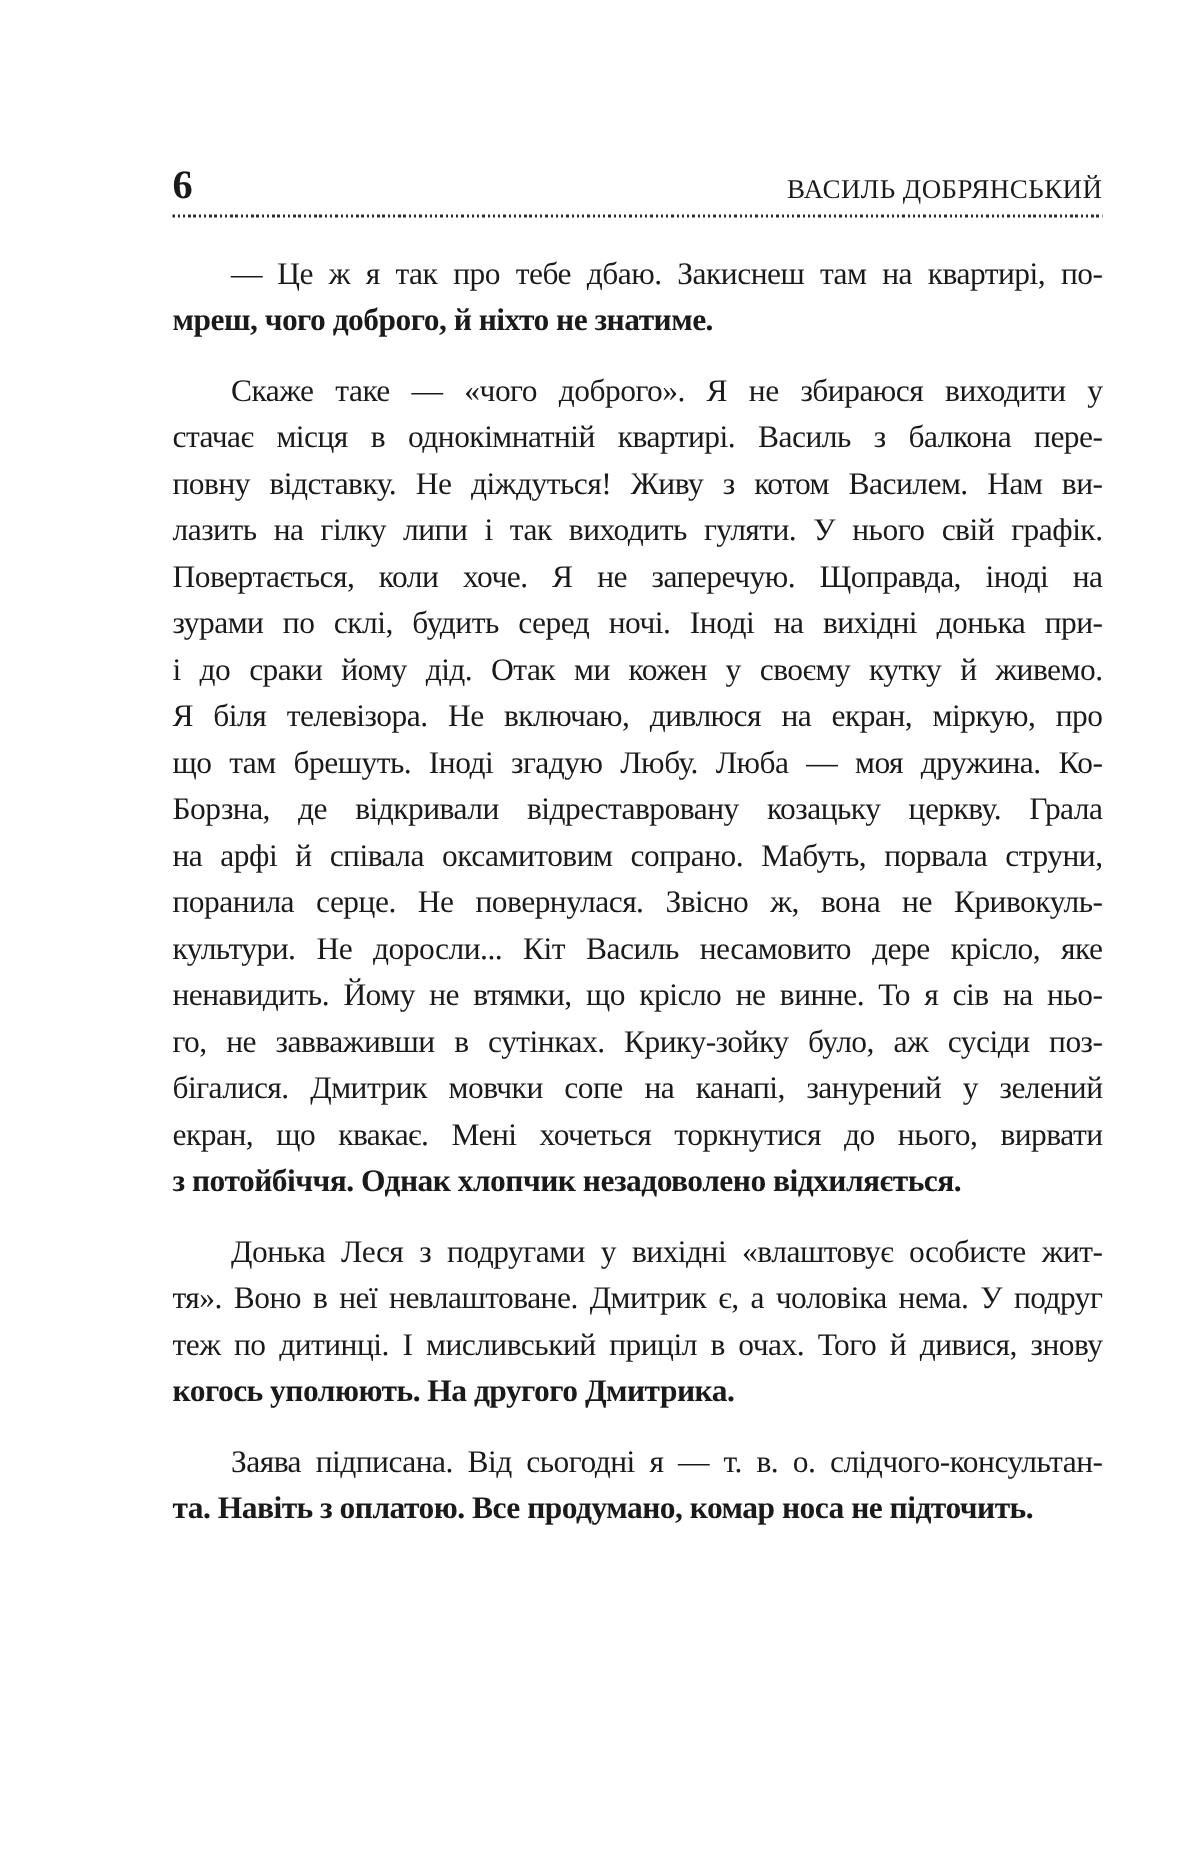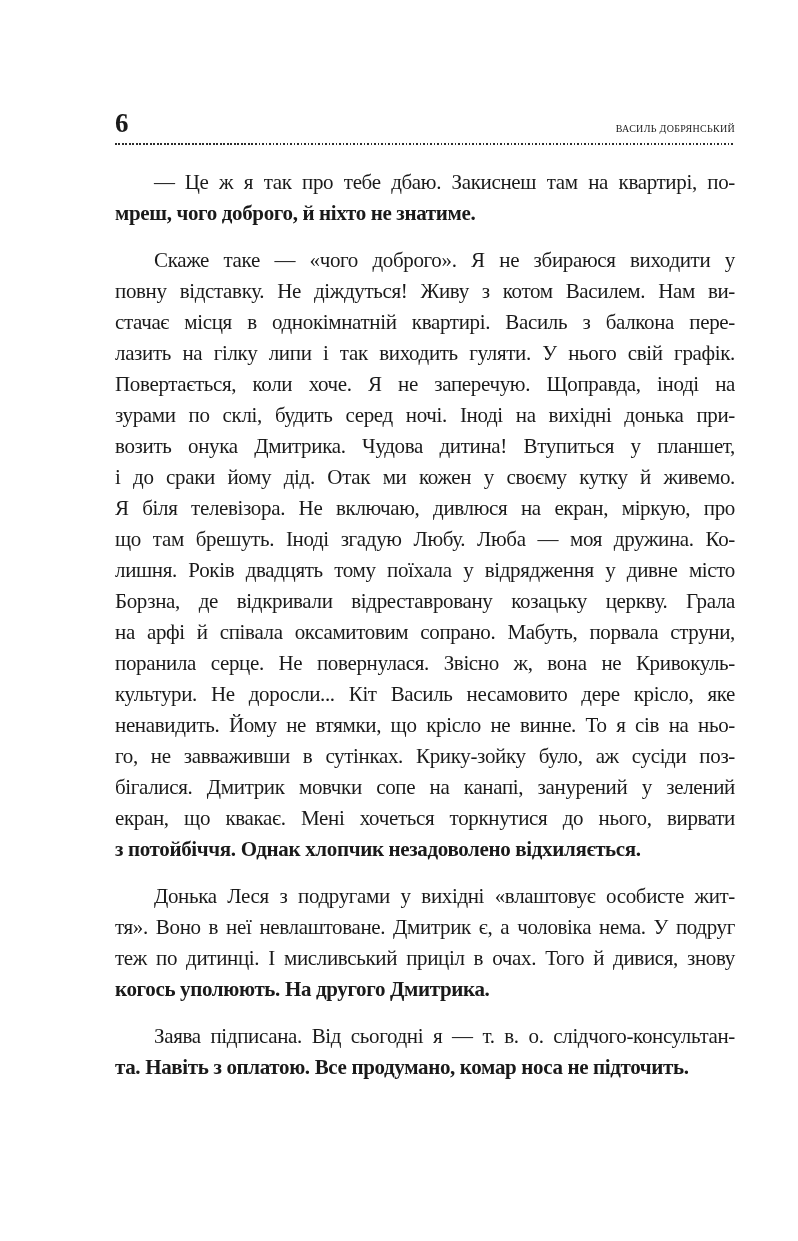--- a/index.html
+++ b/index.html
@@ -21,21 +21,21 @@
     display: flex;
     justify-content: space-between;
     align-items: baseline;
   }
   .page-number {
     font-size: 27px;
     font-weight: bold;
     line-height: 26px;
   }
   .author {
-    font-size: 10px;
+    font-size: 18px;
     letter-spacing: 0.3px;
     line-height: 14px;
   }
   .header-rule {
     margin-top: 7px;
     height: 2px;
     background-image: repeating-linear-gradient(to right, #2b2b2b 0 1.6px, transparent 1.6px 3.5px);
   }
   .text-block {
     margin-top: 22px;
@@ -64,30 +64,28 @@
 
   <div class="text-block">
 
     <div class="paragraph">
       <div class="line first">— Це ж я так про тебе дбаю. Закиснеш там на квартирі, по-</div>
       <div class="line last">мреш, чого доброго, й ніхто не знатиме.</div>
     </div>
 
     <div class="paragraph">
       <div class="line first">Скаже таке — «чого доброго». Я не збираюся виходити у</div>
+      <div class="line">стачає місця в однокімнатній квартирі. Василь з балкона пере-</div>
       <div class="line">повну відставку. Не діждуться! Живу з котом Василем. Нам ви-</div>
-      <div class="line">стачає місця в однокімнатній квартирі. Василь з балкона пере-</div>
       <div class="line">лазить на гілку липи і так виходить гуляти. У нього свій графік.</div>
       <div class="line">Повертається, коли хоче. Я не заперечую. Щоправда, іноді на</div>
       <div class="line">зурами по склі, будить серед ночі. Іноді на вихідні донька при-</div>
-      <div class="line">возить онука Дмитрика. Чудова дитина! Втупиться у планшет,</div>
       <div class="line">і до сраки йому дід. Отак ми кожен у своєму кутку й живемо.</div>
       <div class="line">Я біля телевізора. Не включаю, дивлюся на екран, міркую, про</div>
       <div class="line">що там брешуть. Іноді згадую Любу. Люба — моя дружина. Ко-</div>
-      <div class="line">лишня. Років двадцять тому поїхала у відрядження у дивне місто</div>
       <div class="line">Борзна, де відкривали відреставровану козацьку церкву. Грала</div>
       <div class="line">на арфі й співала оксамитовим сопрано. Мабуть, порвала струни,</div>
       <div class="line">поранила серце. Не повернулася. Звісно ж, вона не Кривокуль-</div>
       <div class="line">культури. Не доросли... Кіт Василь несамовито дере крісло, яке</div>
       <div class="line">ненавидить. Йому не втямки, що крісло не винне. То я сів на ньо-</div>
       <div class="line">го, не завваживши в сутінках. Крику-зойку було, аж сусіди поз-</div>
       <div class="line">бігалися. Дмитрик мовчки сопе на канапі, занурений у зелений</div>
       <div class="line">екран, що квакає. Мені хочеться торкнутися до нього, вирвати</div>
       <div class="line last">з потойбіччя. Однак хлопчик незадоволено відхиляється.</div>
     </div>

